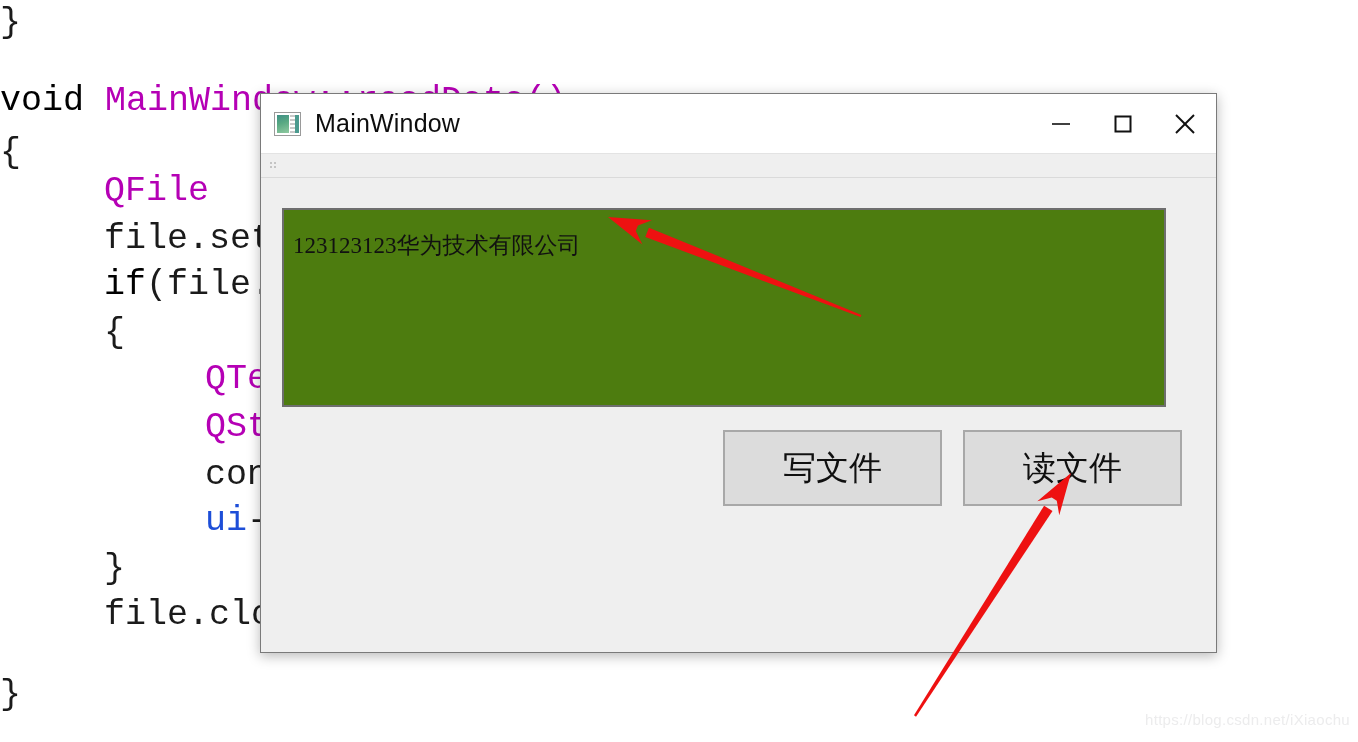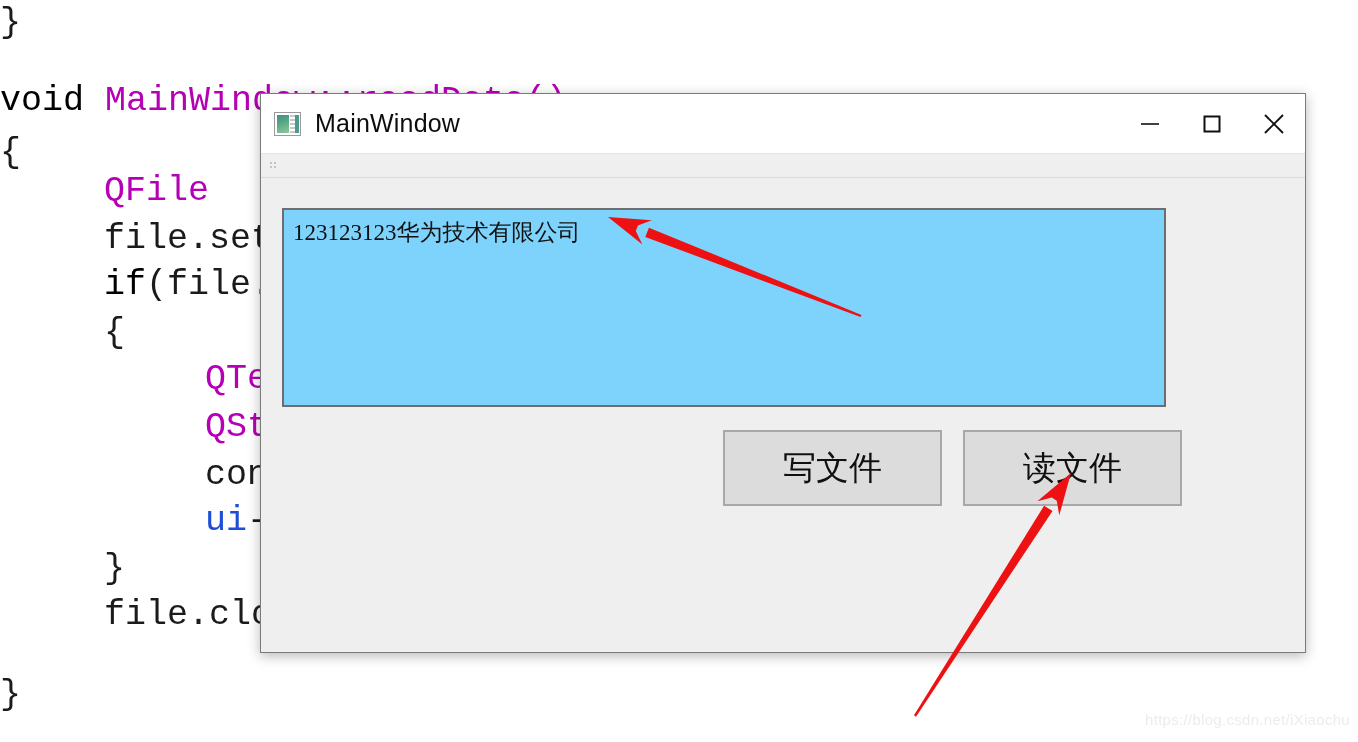--- a/index.html
+++ b/index.html
@@ -40,21 +40,21 @@
   .tok-kw   { color: #000000; }
   .tok-type { color: #b500b5; }
   .tok-var  { color: #1d4ed8; }
   .tok-pl   { color: #1b1b1b; }
 
   
   #main-window {
     position: absolute;
     left: 260px;
     top: 93px;
-    width: 1046px;
+    width: 957px;
     height: 560px;
     background: #efefef;
     border: 1px solid #7a7a7a;
     box-shadow: 0 3px 12px rgba(0,0,0,0.28);
   }
   #title-bar {
     position: relative;
     height: 60px;
     background: #ffffff;
     border-bottom: 1px solid #e3e3e3;
@@ -134,23 +134,23 @@
     height: 474px;
     background: #efefef;
   }
 
   #text-edit {
     position: absolute;
     left: 21px;
     top: 30px;
     width: 884px;
     height: 199px;
-    background: #7dd3fc;
+    background: #4d7c0f;
     border: 2px solid #6e6e6e;
-    padding: 9px 9px;
+    padding: 22px 9px;
     overflow: hidden;
   }
   #text-edit-content {
     font-family: "Liberation Serif", "DejaVu Serif", serif;
     font-size: 23px;
     line-height: 28px;
     color: #111111;
     white-space: pre-wrap;
   }
 

